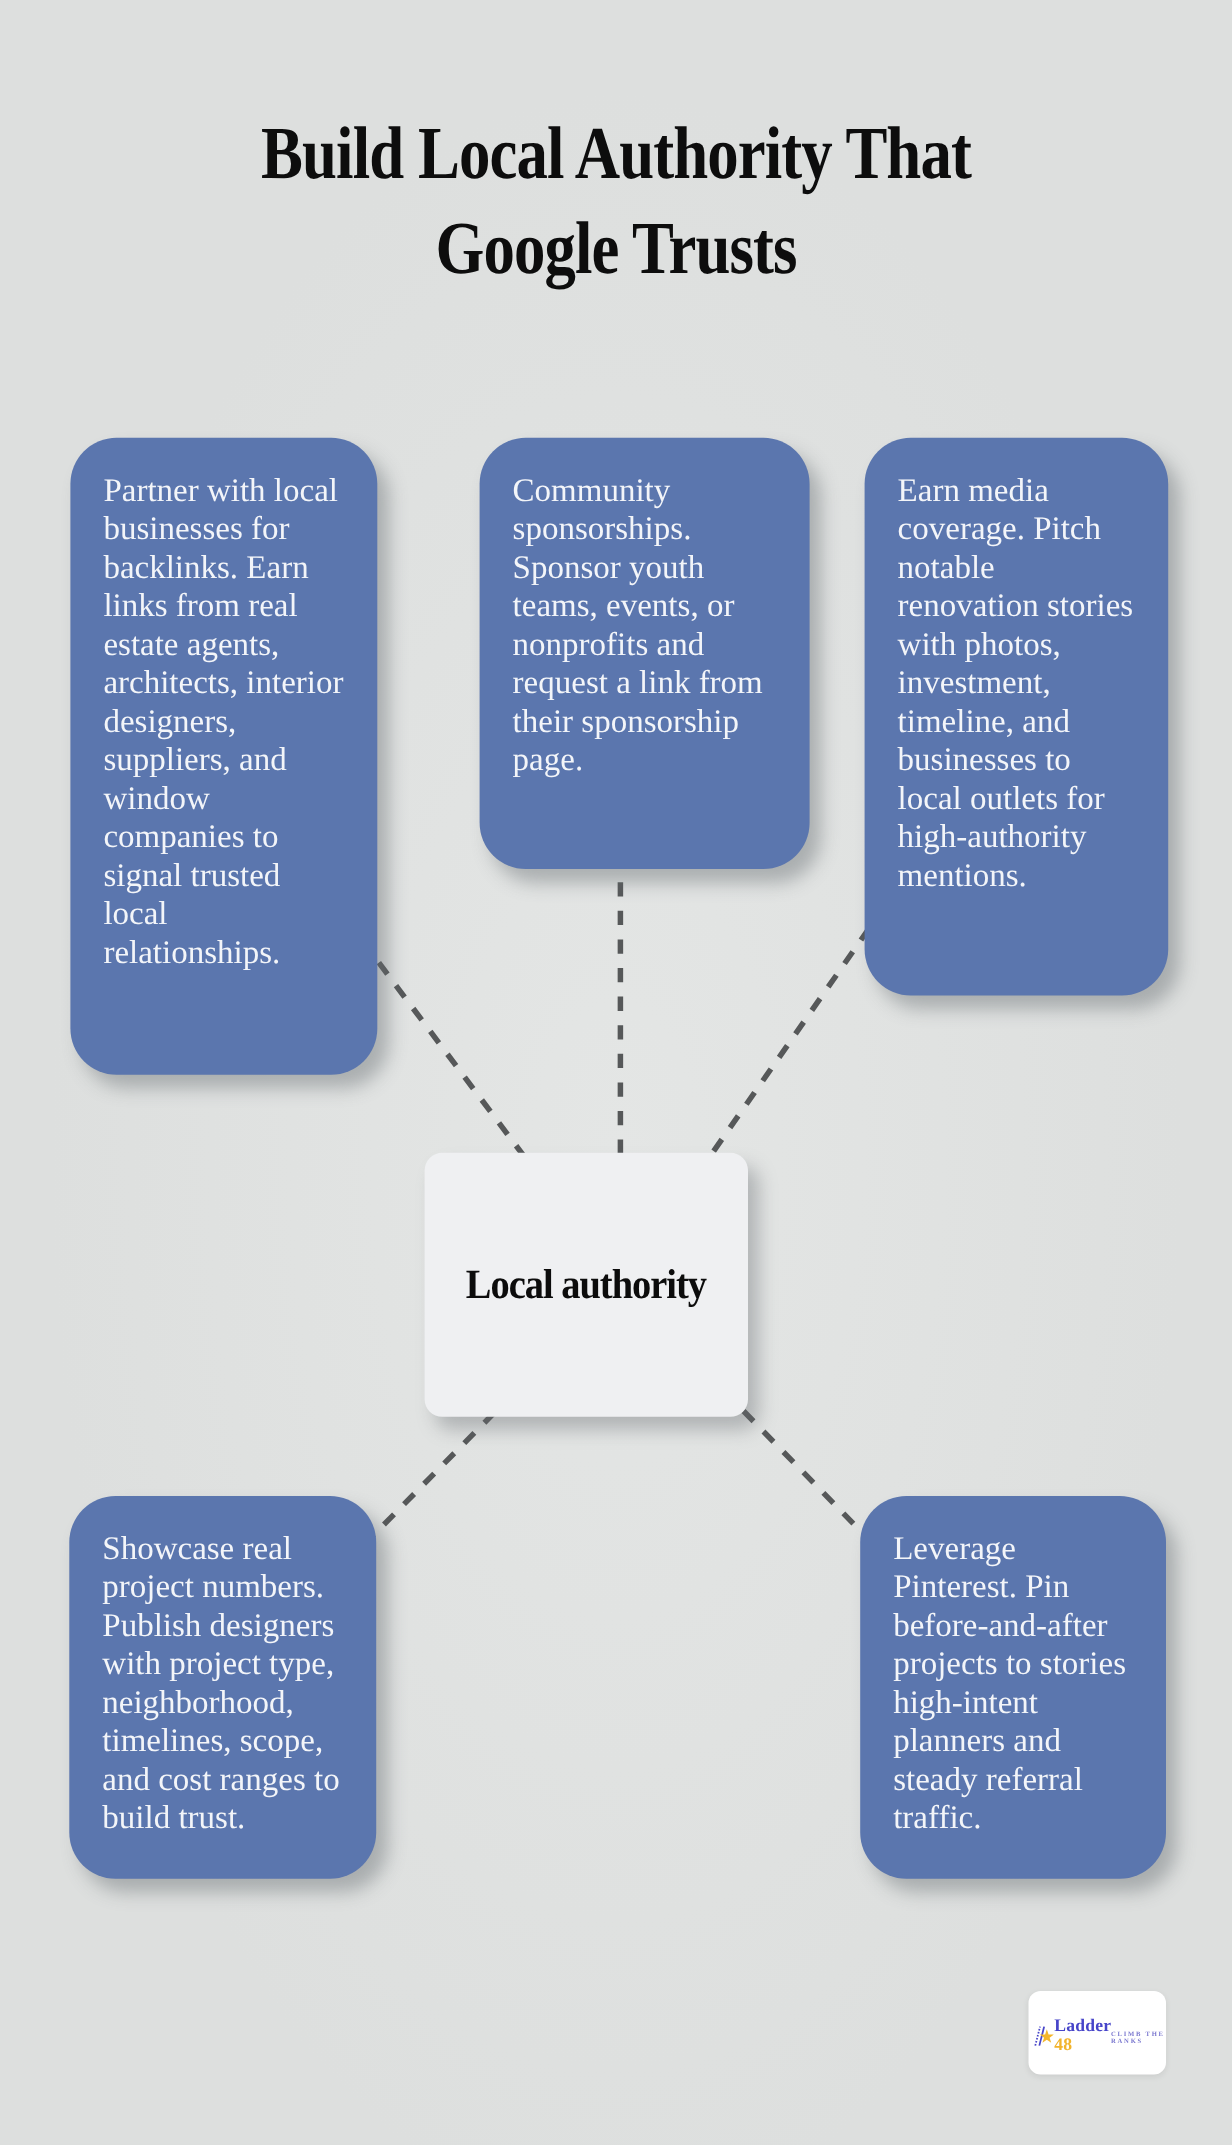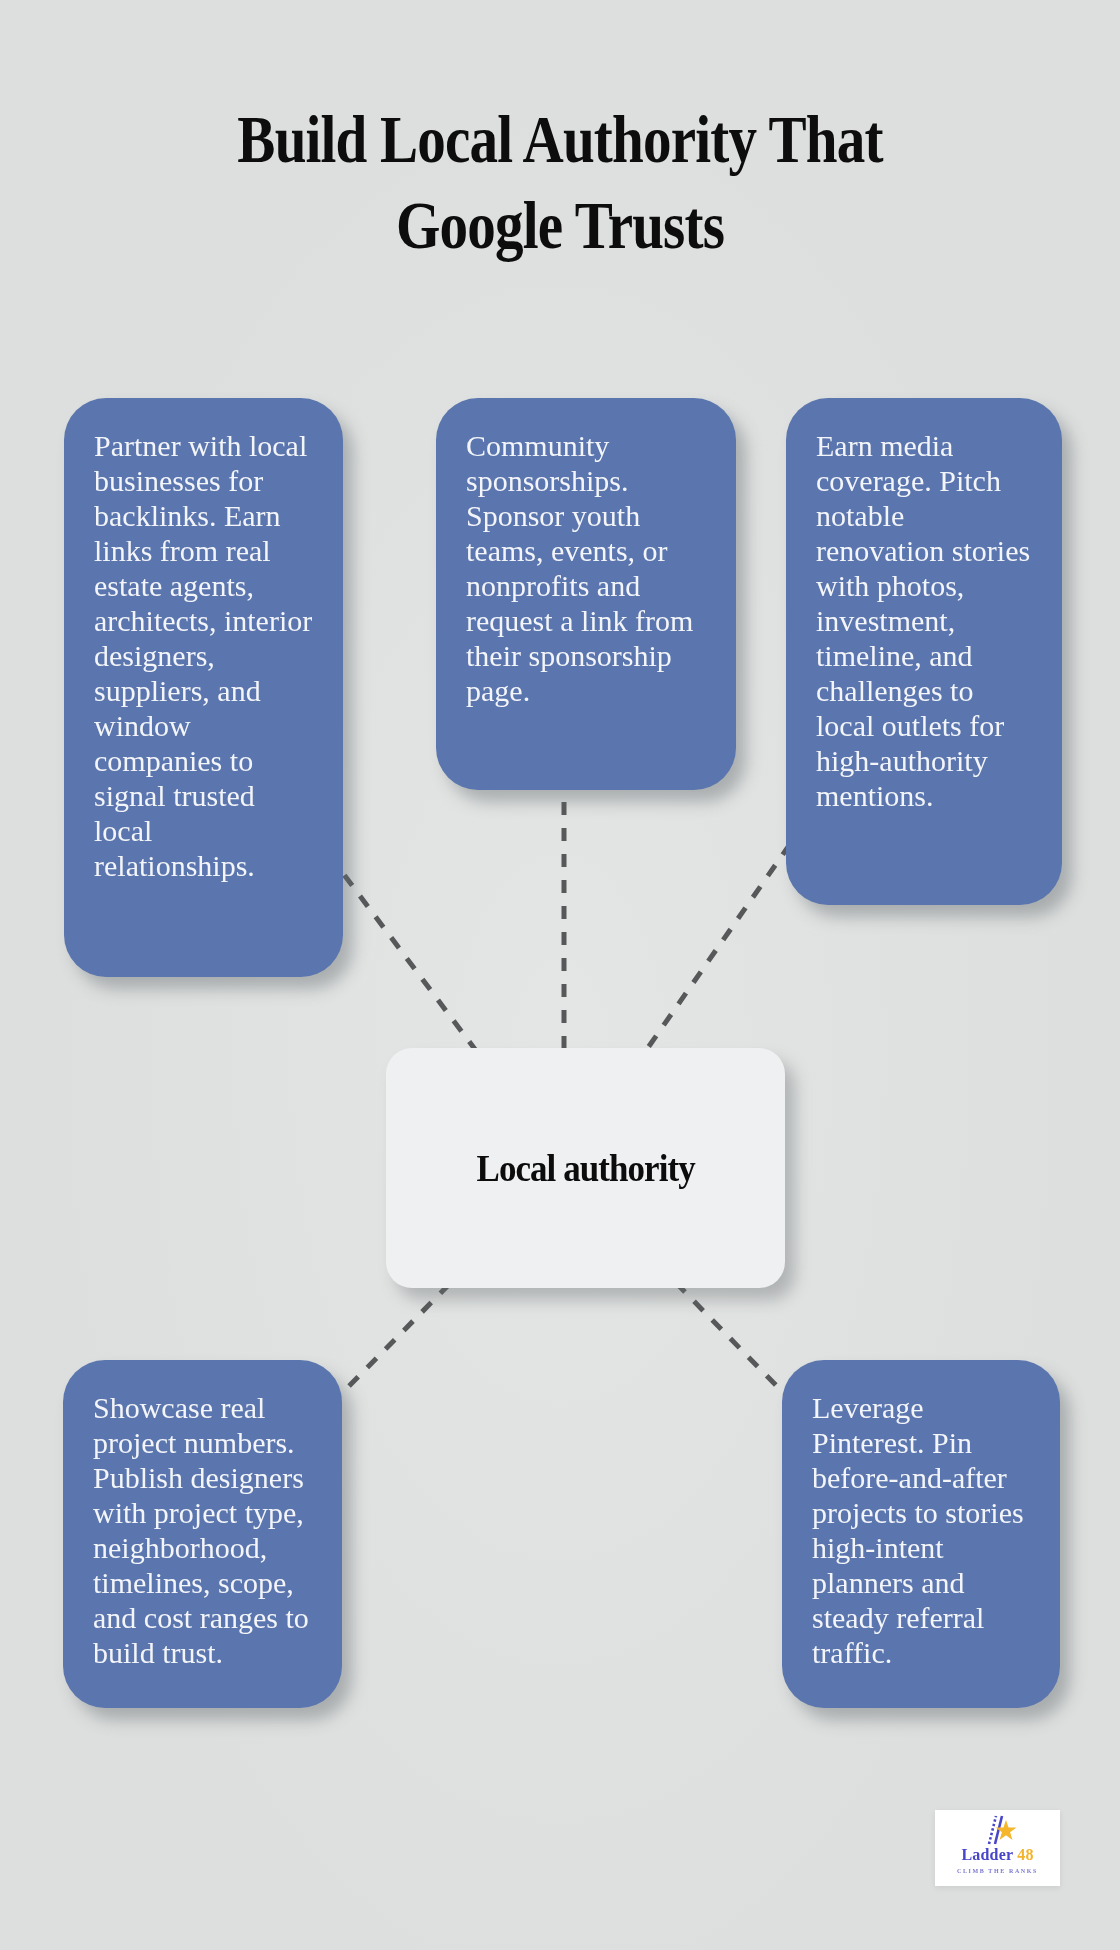--- a/index.html
+++ b/index.html
@@ -36,36 +36,36 @@
     box-sizing:border-box;
     box-shadow:10px 12px 16px rgba(105,110,115,0.45);
   }
   .node-1{left:64px;  top:398px; width:279px; height:579px;}
   .node-2{left:436px; top:398px; width:300px; height:392px;}
   .node-3{left:786px; top:398px; width:276px; height:507px;}
   .node-4{left:63px;  top:1360px;width:279px; height:348px;}
   .node-5{left:782px; top:1360px;width:278px; height:348px;}
   .center-node{
     position:absolute;z-index:3;
-    left:386px;top:1048px;width:399px;height:240px;
+    left:386px;top:1048px;width:294px;height:240px;
     background:#eff0f2;
-    border-radius:26px;
+    border-radius:16px;
     box-shadow:10px 12px 16px rgba(105,110,115,0.40);
     display:flex;align-items:center;justify-content:center;
   }
   .center-label{
     font-size:38px;font-weight:700;color:#0c0c0c;letter-spacing:-1px;
     transform:scaleX(0.92);
   }
   .logo-card{
     position:absolute;z-index:4;
     left:935px;top:1810px;width:125px;height:76px;
-    background:#ffffff;border-radius:0;
+    background:#ffffff;border-radius:11px;
     box-shadow:0 2px 6px rgba(0,0,0,0.08);
-    display:flex;flex-direction:column;align-items:center;justify-content:flex-start;
+    display:flex;flex-direction:row;align-items:center;justify-content:flex-start;
     padding-top:5px;box-sizing:border-box;
   }
   .logo-brand{font-size:16px;font-weight:800;letter-spacing:0.2px;line-height:18px;margin-top:1px;}
   .logo-brand .brand-name{color:#4745c9;}
   .logo-brand .brand-number{color:#f2b42c;}
   .logo-tagline{
     font-size:6px;color:#7a77cf;letter-spacing:1.6px;margin-top:4px;
     font-weight:700;
   }
 </style>
@@ -89,21 +89,21 @@
 
   <div class="node node-1">
     <span>Partner with local businesses for backlinks. Earn links from real estate agents, architects, interior designers, suppliers, and window companies to signal trusted local relationships.</span>
   </div>
 
   <div class="node node-2">
     <span>Community sponsorships. Sponsor youth teams, events, or nonprofits and request a link from their sponsorship page.</span>
   </div>
 
   <div class="node node-3">
-    <span>Earn media coverage. Pitch notable renovation stories with photos, investment, timeline, and challenges to local outlets for high-authority mentions.</span>
+    <span>Earn media coverage. Pitch notable renovation stories with photos, investment, timeline, and businesses to local outlets for high-authority mentions.</span>
   </div>
 
   <div class="node node-4">
     <span>Showcase real project numbers. Publish designers with project type, neighborhood, timelines, scope, and cost ranges to build trust.</span>
   </div>
 
   <div class="node node-5">
     <span>Leverage Pinterest. Pin before-and-after projects to stories high-intent planners and steady referral traffic.</span>
   </div>
 

